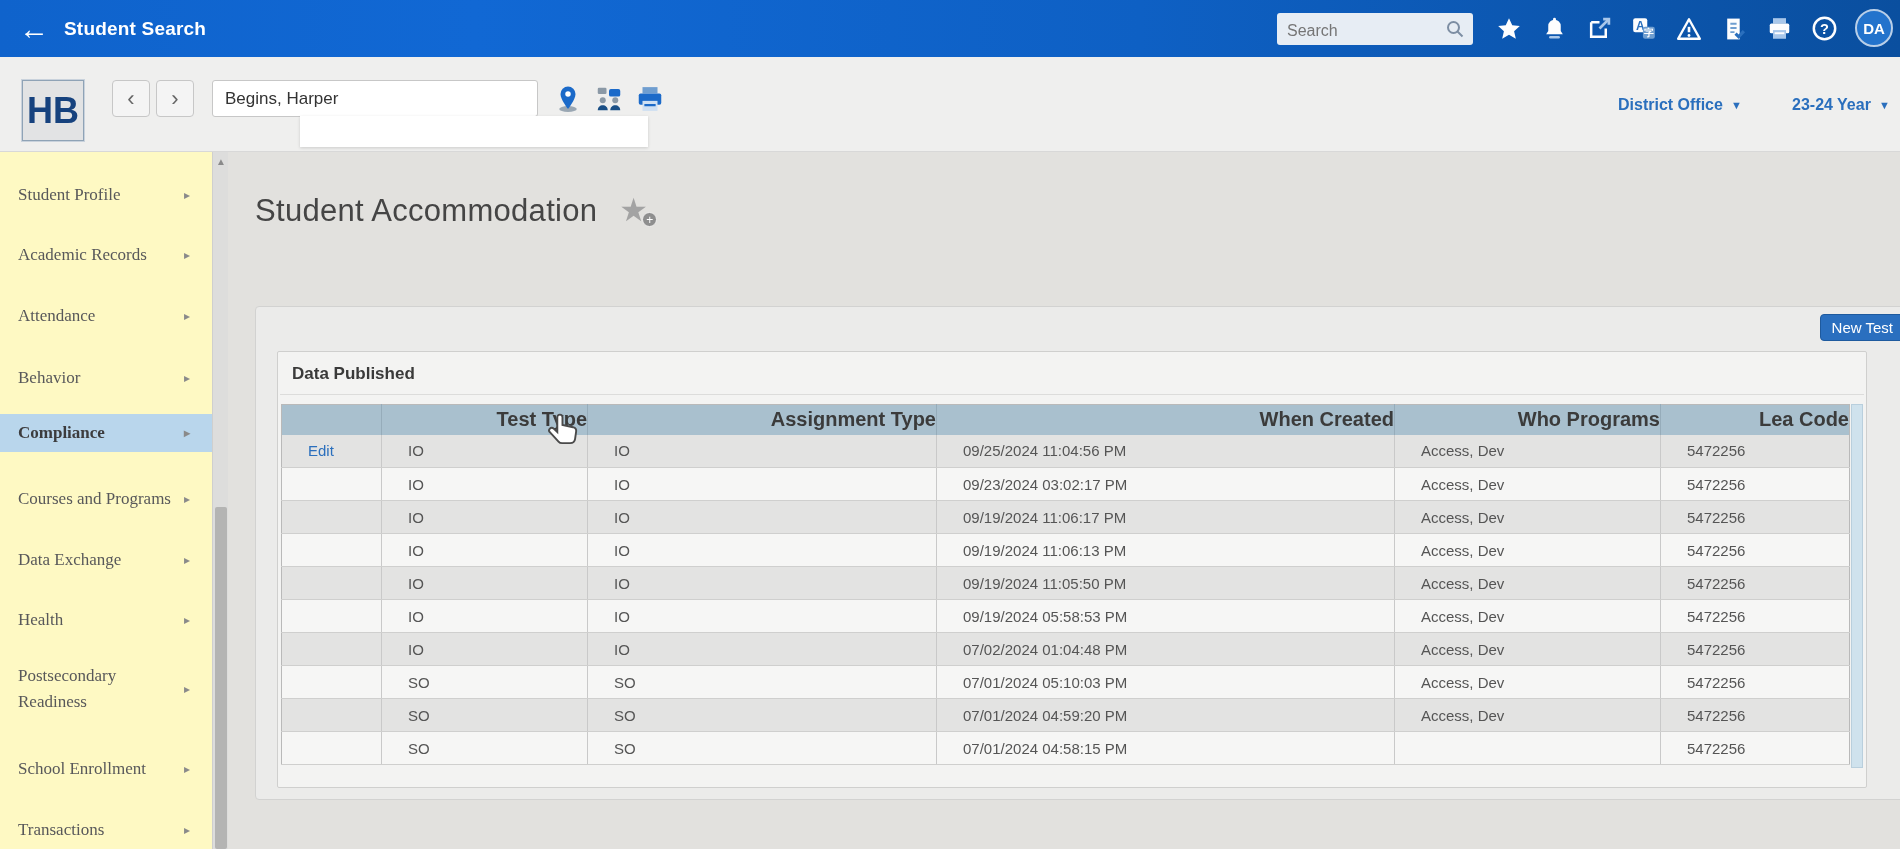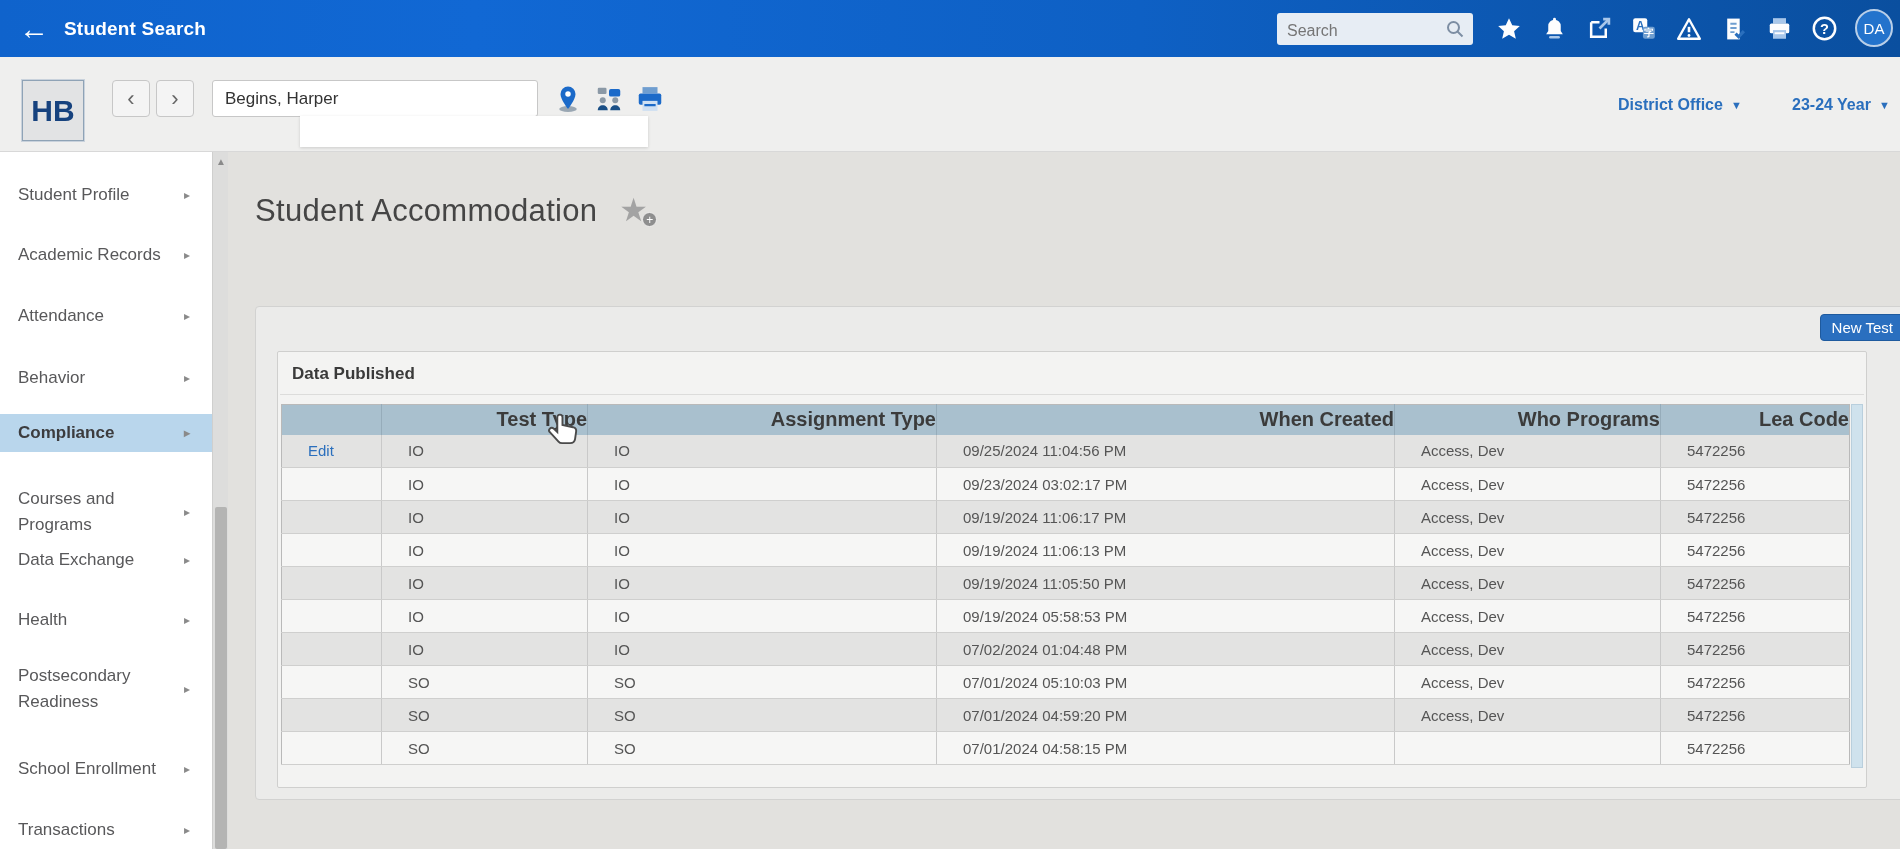--- a/index.html
+++ b/index.html
@@ -14,45 +14,45 @@
   .back-btn { width:44px; height:44px; margin-left:12px; display:flex; align-items:center; justify-content:center;
     color:#fff; font-size:30px; cursor:pointer; }
   .topbar-title { color:#fff; font-size:19px; font-weight:bold; margin-left:8px; letter-spacing:.2px; }
   .top-search { position:absolute; left:1277px; top:13px; width:196px; height:32px; }
   .top-search input { width:100%; height:100%; border:none; border-radius:3px; background:#e7edf4;
     padding:4px 34px 0 10px; font-size:16px; color:#7f1d1d; font-family:inherit; }
   .top-search .mag { position:absolute; right:8px; top:6px; }
   .top-icons { position:absolute; left:1495px; top:0; height:57px; display:flex; align-items:center; gap:17px; }
   .tb-icon { width:28px; height:28px; display:flex; align-items:center; justify-content:center; cursor:pointer; }
   .avatar { position:absolute; right:7px; top:9px; width:38px; height:38px; border-radius:50%;
-    background:#2373cc; border:2px solid #b9cfe8; color:#fff; font-size:15px; font-weight:normal;
+    background:#2373cc; border:2px solid #b9cfe8; color:#fff; font-size:15px; font-weight:bold;
     display:flex; align-items:center; justify-content:center; cursor:pointer;text-align:right; }
 
   
   .stuhdr { position:absolute; left:0; top:57px; width:1900px; height:95px; background:#efefee;
     border-bottom:1px solid #d8d8d8; }
   .stu-avatar { position:absolute; left:22px; top:23px; width:62px; height:61px; background:#e2e3e4;
-    border:1px solid #8fa3b6; box-shadow:0 0 0 1px #c9d2dc; color:#16427e; font-size:30px; font-weight:bold;
+    border:1px solid #8fa3b6; box-shadow:0 0 0 1px #c9d2dc; color:#16427e; font-size:36px; font-weight:bold;
     display:flex; align-items:center; justify-content:center; }
   .nav-btn { position:absolute; top:23px; width:38px; height:37px; background:#f4f4f4; border:1px solid #c7c7c7;
     border-radius:4px; color:#666; font-size:22px; display:flex; align-items:center; justify-content:center; cursor:pointer; }
   .nav-prev { left:112px; } .nav-next { left:156px; }
   .stu-name { position:absolute; left:212px; top:23px; width:326px; height:37px; background:#fff;
     border:1px solid #c7c7c7; border-radius:3px; padding:0 12px; font-size:17px; color:#333; font-family:inherit; }
   .stu-dropdown { position:absolute; left:300px; top:59px; width:348px; height:31px; background:#fff;
     box-shadow:0 1px 3px rgba(0,0,0,.15); }
   .stu-icons { position:absolute; left:552px; top:26px; display:flex; gap:9px; }
   .stu-icon { width:32px; height:32px; display:flex; align-items:center; justify-content:center; cursor:pointer; }
   .scope { position:absolute; top:0; height:95px; display:flex; align-items:center; gap:8px;
     color:#2a6fbd; font-size:16px; font-weight:bold; cursor:pointer; }
   .scope-school { left:1618px; } .scope-year { left:1792px; }
   .caret { font-size:11px; }
 
   
-  .sidebar { position:absolute; left:0; top:152px; width:212px; height:697px; background:#ffffff; }
+  .sidebar { position:absolute; left:0; top:152px; width:212px; height:697px; background:#fef9c3;font-family:Liberation Serif, serif; }
   .side-item { position:absolute; left:0; width:212px; padding:6px 30px 6px 18px; color:#58585a; font-size:17px;
     line-height:26px; cursor:pointer; }
   .side-item .chev { position:absolute; right:22px; top:50%; transform:translateY(-50%); color:#8a8a8a; font-size:12px; }
   .side-item.selected { background:#b9d6ec; color:#3c3c3e; font-weight:bold; }
   .side-scroll { position:absolute; left:212px; top:152px; width:16px; height:697px; background:#dddddc;
     border-left:1px solid #cfcfce; }
   .side-scroll .up { position:absolute; top:4px; left:3px; color:#8a8a8a; font-size:10px; }
   .side-scroll .thumb { position:absolute; left:2px; top:355px; width:12px; height:342px; background:#b4b4b3; border-radius:2px; }
 
   

